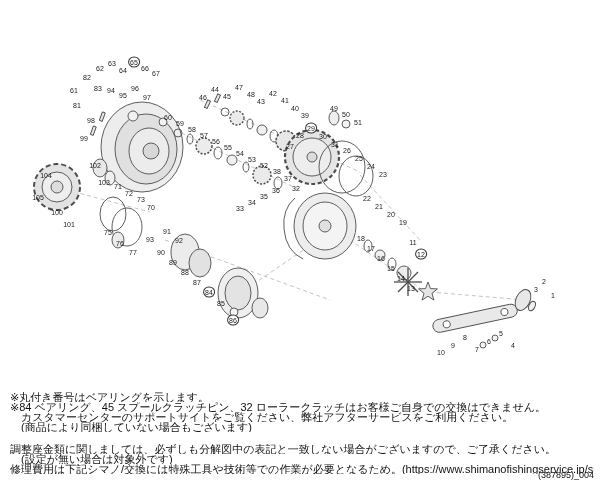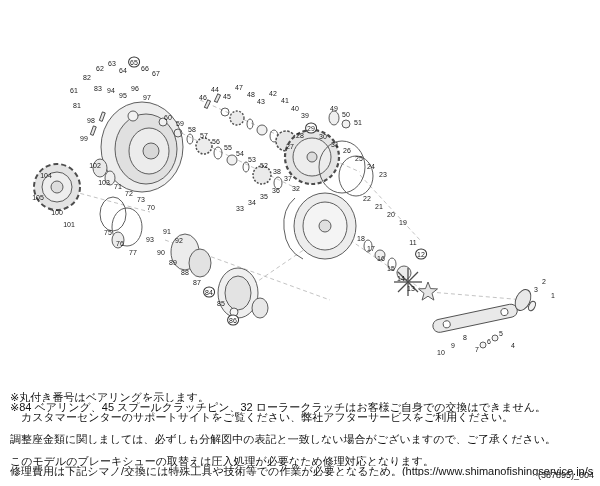--- a/index.html
+++ b/index.html
@@ -261,18 +261,19 @@
       <div class="part-label" style="left: 536px; top: 289px;">3</div>
       <div class="part-label" style="left: 544px; top: 281px;">2</div>
       <div class="part-label" style="left: 553px; top: 295px;">1</div>
     </div>
 </div>
 
 <div class="notes">
   <div class="note">※丸付き番号はベアリングを示します。</div>
   <div class="note">※84 ベアリング、45 スプールクラッチピン、32 ローラークラッチはお客様ご自身での交換はできません。</div>
   <div class="note">　カスタマーセンターのサポートサイトをご覧ください、弊社アフターサービスをご利用ください。</div>
+  <div class="note">　(商品により同梱していない場合もございます)</div>
   <div class="note gap">調整座金類に関しましては、必ずしも分解図中の表記と一致しない場合がございますので、ご了承ください。</div>
-  <div class="note gap">このモデルのブレーキシューの取替えは圧入処理が必要なため修理対応となります。</div>
+  <div class="note">　(設定が無い場合は対象外です)</div>
   <div class="note">修理費用は下記シマノ/交換には特殊工具や技術等での作業が必要となるため。(https://www.shimanofishingservice.jp/support/svs_repair.php)</div>
 </div>
 
 <div class="docid">(387895)_004</div>
 
 </body></html>

